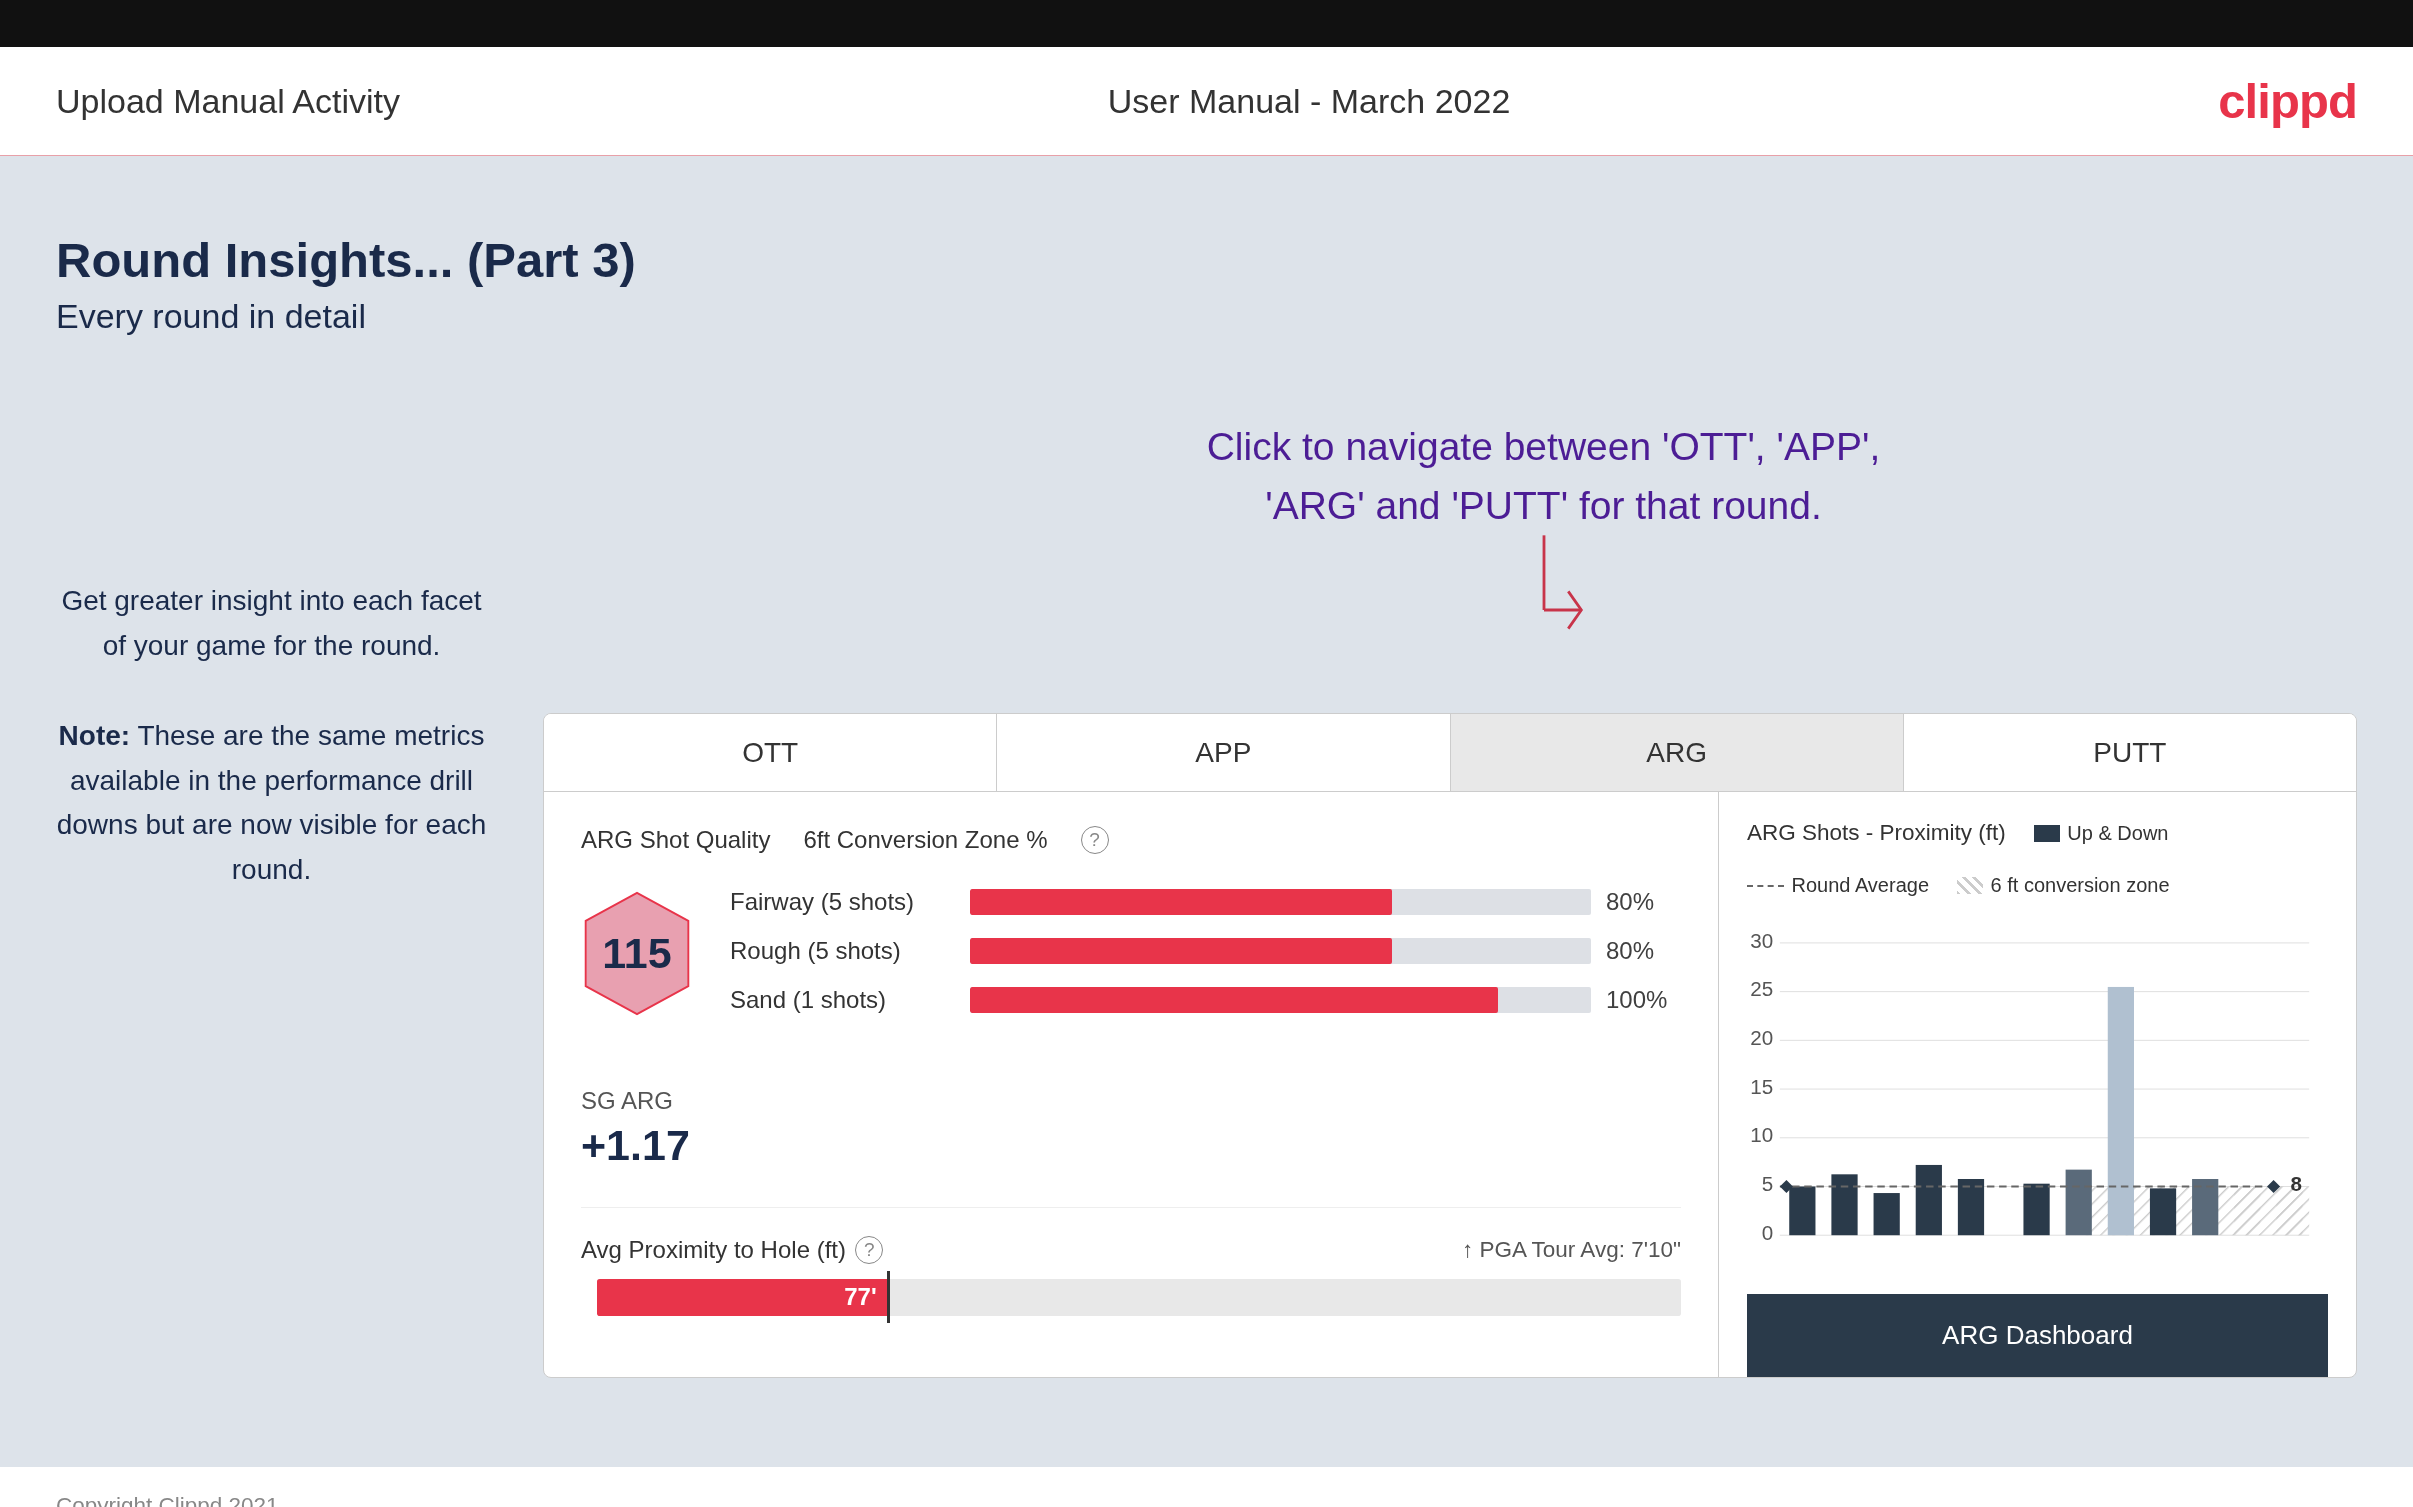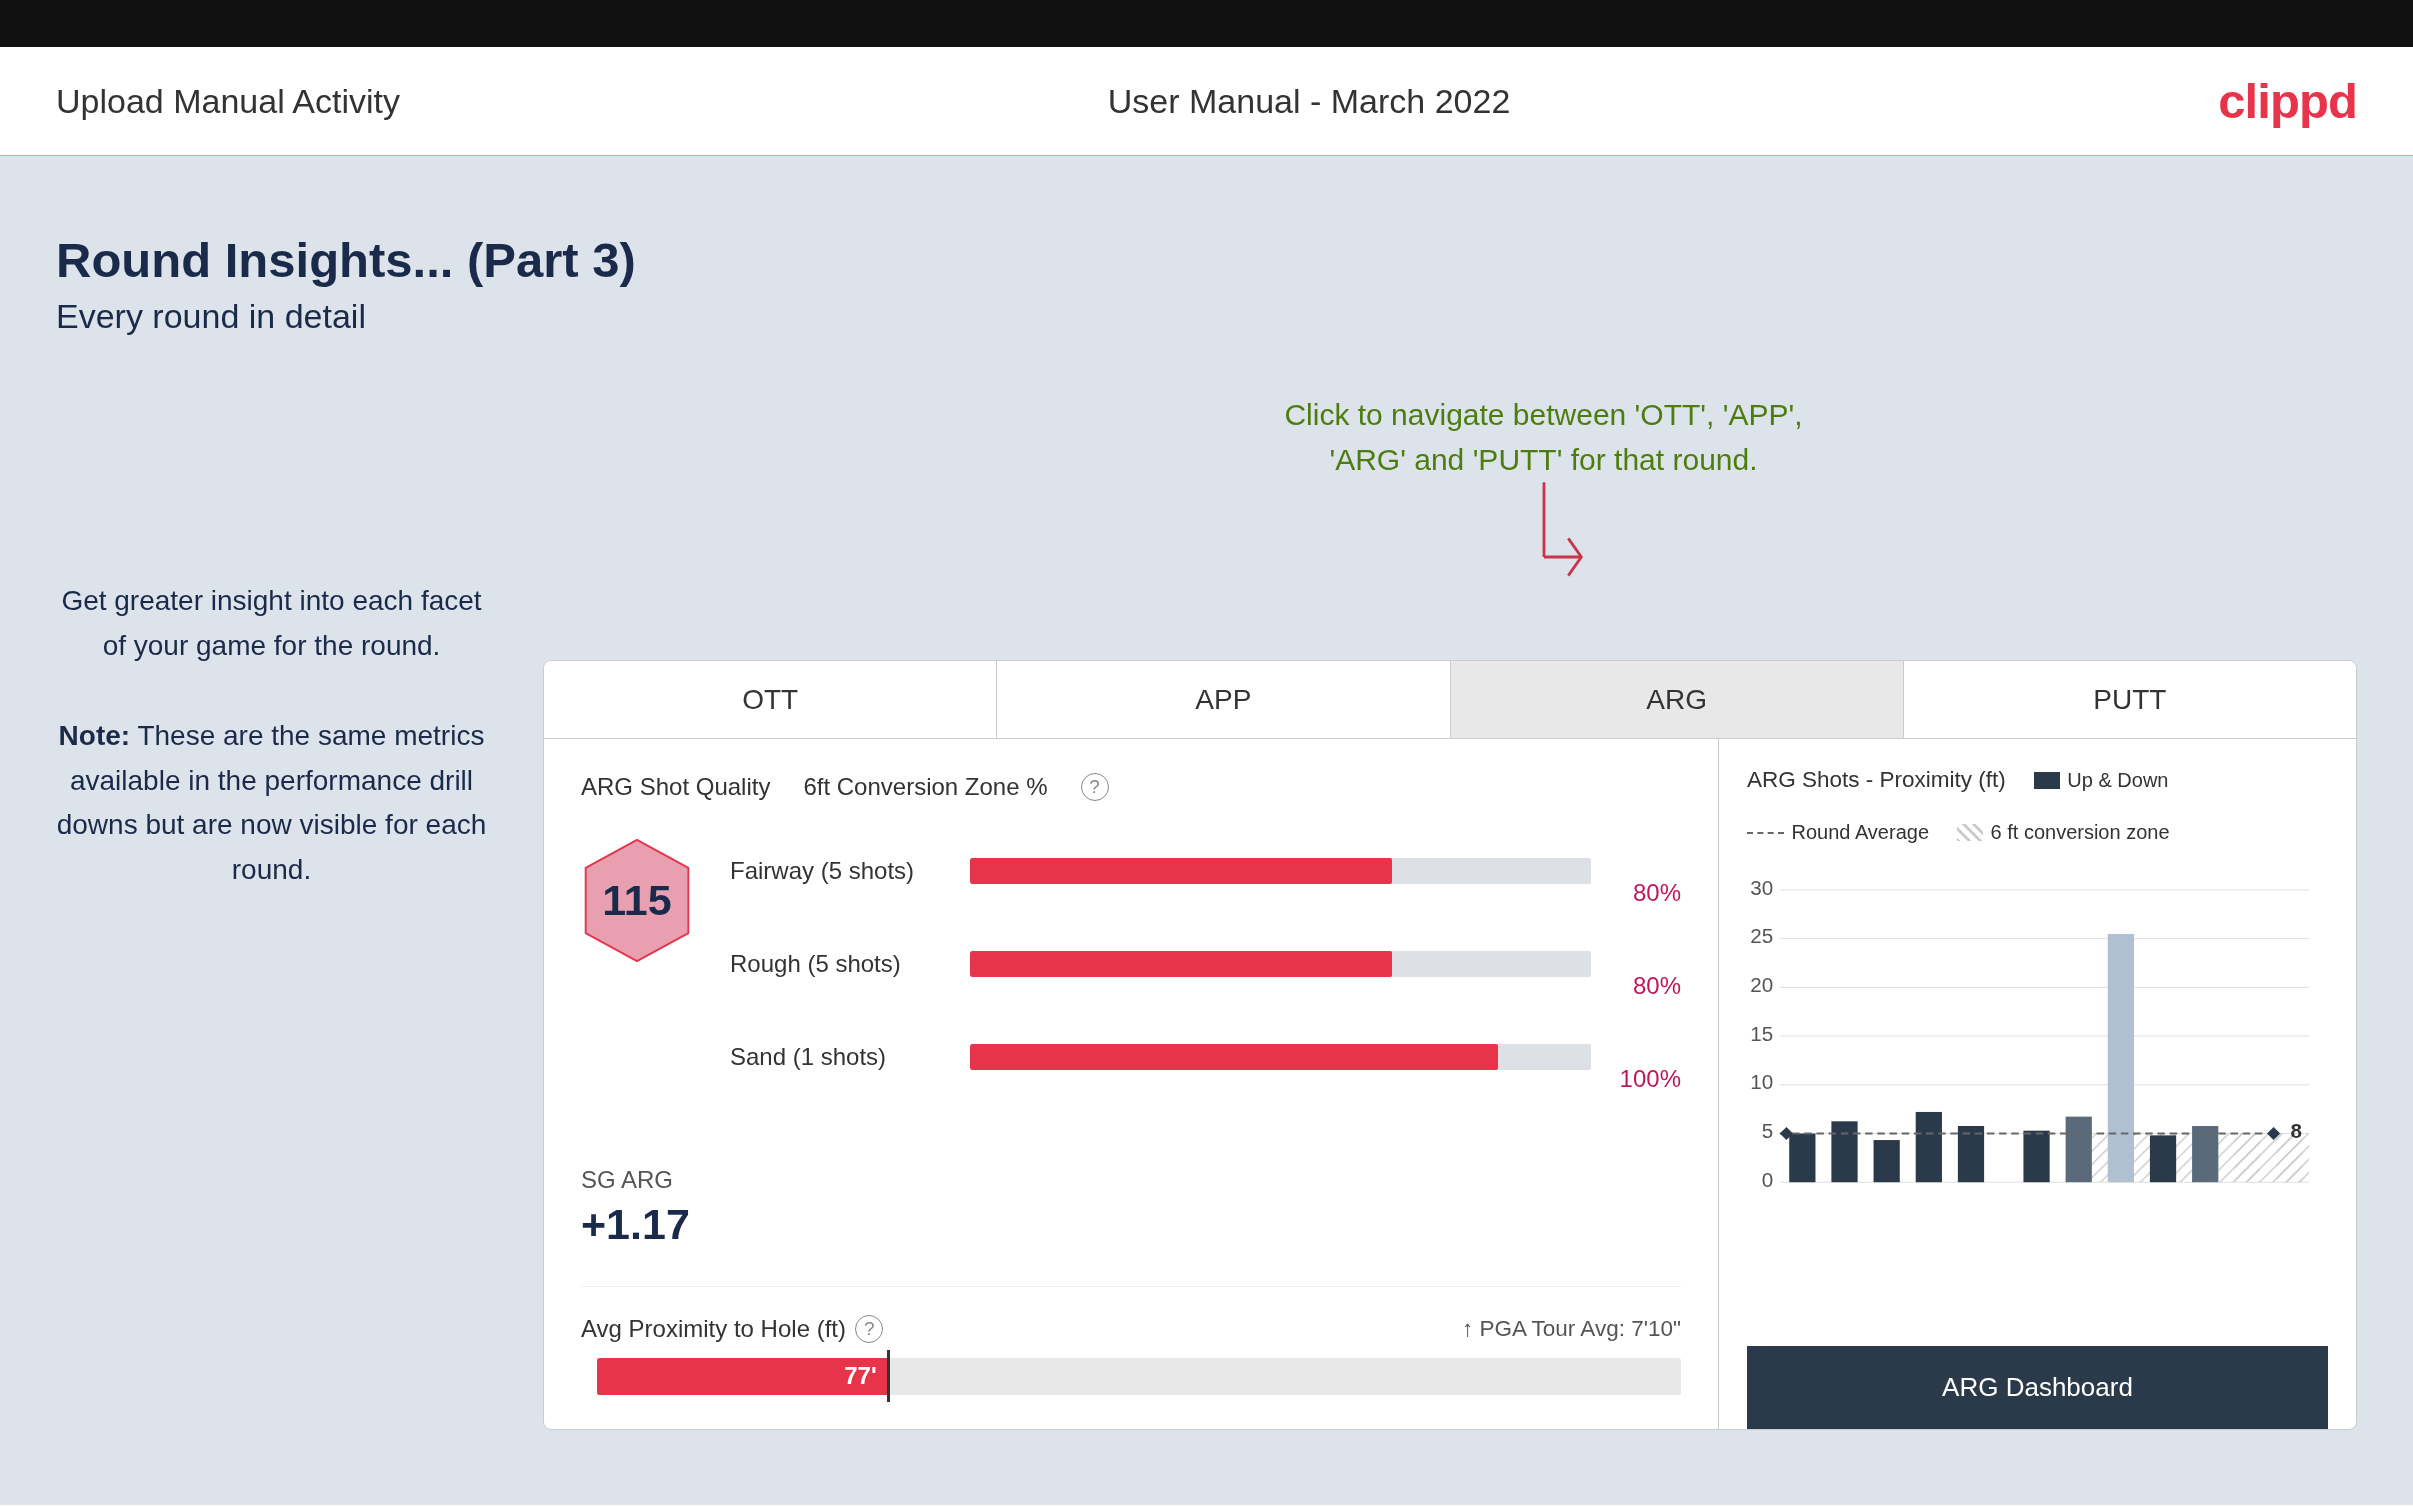--- a/index.html
+++ b/index.html
@@ -93,23 +93,24 @@
       flex: 1;
       position: relative;
     }
 
     .annotation-area {
       text-align: center;
       margin-bottom: 56px;
       padding-left: 187px;
     }
     .annotation-text {
-      font-size: 30px;
-      color: #4d7c0f;
+      font-size: 39px;
+      color: #4c1d95;
       line-height: 1.5;
+      margin-top: 26px;
     }
 
     
     .card {
       background: #fff;
       border: 0.9px solid #ccc;
       border-radius: 8px;
       overflow: hidden;
     }
 
@@ -217,24 +218,22 @@
       position: relative;
       overflow: hidden;
     }
     .bar-fill {
       height: 100%;
       background: #e8344a;
       border-radius: 1.9px;
     }
     .shot-pct {
       font-size: 24px;
-      color: #be185d;
+      color: #404040;
       width: 75px;
-      text-align: right;
-      margin-top: 44px;
     }
 
     
     .sg-section {
       margin-top: 34px;
       padding-top: 19px;
     }
     .sg-label {
       font-size: 24px;
       color: #555;

